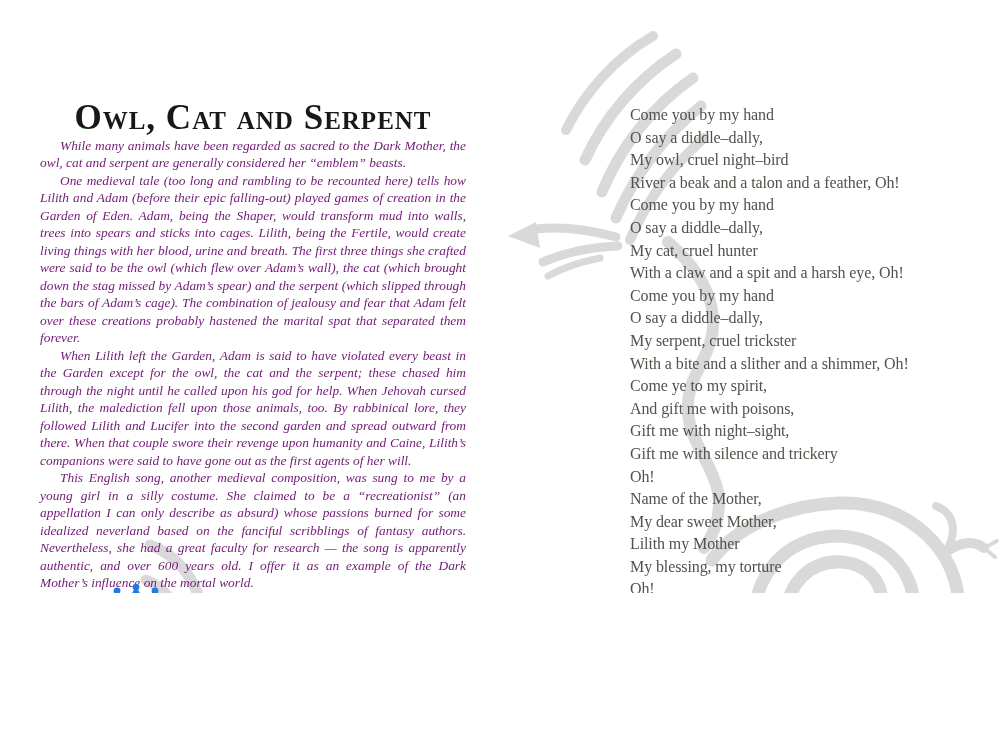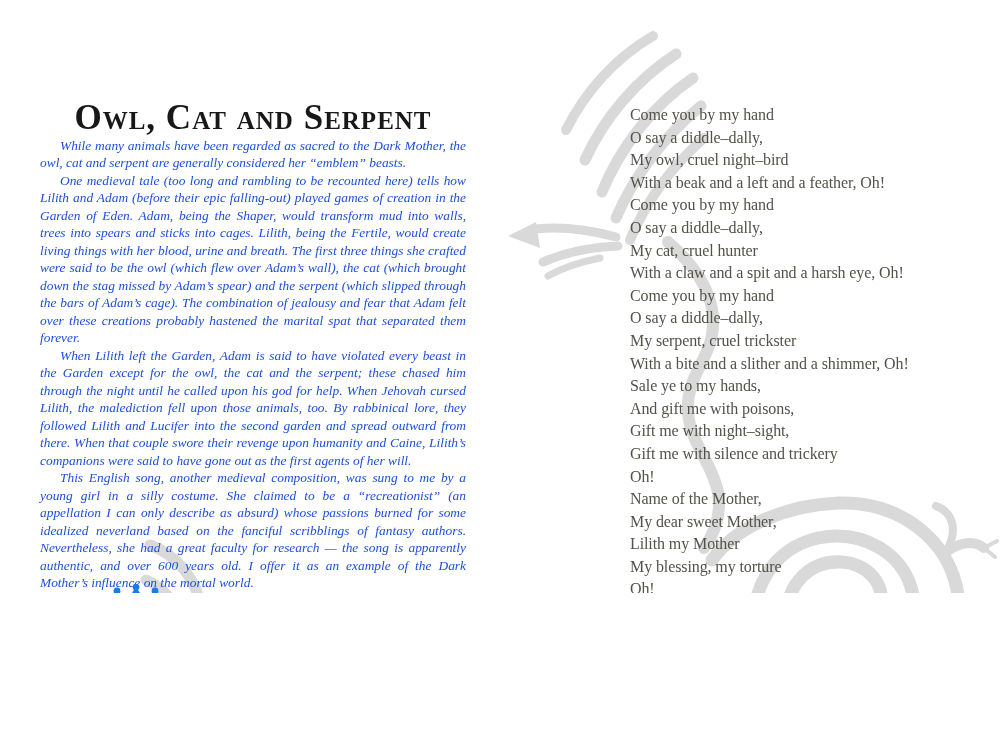--- a/index.html
+++ b/index.html
@@ -27,21 +27,21 @@
   }
   .page-subtitle{
     margin:4px 0 10px 0;
     text-align:center;
     font-variant:small-caps;
     font-weight:700;
     font-size:16px;
     letter-spacing:1px;
     color:#222222;
   }
-  .body-copy{color:#1d4ed8;}
+  .body-copy{color:#701a75;}
   .body-para{
     margin:0;
     font-style:italic;
     font-size:13.4px;
     line-height:17.5px;
     text-align:justify;
     text-indent:20px;
   }
   .frag{
     position:absolute;
@@ -146,30 +146,30 @@
   <div class="footer footer-left">f the River Mother</div>
   <div class="footer footer-right">
     <span>Third Circle: The Book of the Dragon</span><span class="page-num">115</span>
   </div>
 
   <div class="poem">
 
   <div>Come you by my hand</div>
       <div>O say a diddle–dally,</div>
       <div>My owl, cruel night–bird</div>
-      <div>With a beak and a left and a feather, Oh!</div>
+      <div>River a beak and a talon and a feather, Oh!</div>
       <div>Come you by my hand</div>
       <div>O say a diddle–dally,</div>
       <div>My cat, cruel hunter</div>
       <div>With a claw and a spit and a harsh eye, Oh!</div>
       <div>Come you by my hand</div>
       <div>O say a diddle–dally,</div>
       <div>My serpent, cruel trickster</div>
       <div>With a bite and a slither and a shimmer, Oh!</div>
-      <div>Sale ye to my hands,</div>
+      <div>Come ye to my spirit,</div>
       <div>And gift me with poisons,</div>
       <div>Gift me with night–sight,</div>
       <div>Gift me with silence and trickery</div>
       <div>Oh!</div>
       <div>Name of the Mother,</div>
       <div>My dear sweet Mother,</div>
       <div>Lilith my Mother</div>
       <div>My blessing, my torture</div>
       <div>Oh!</div>
     </div>

